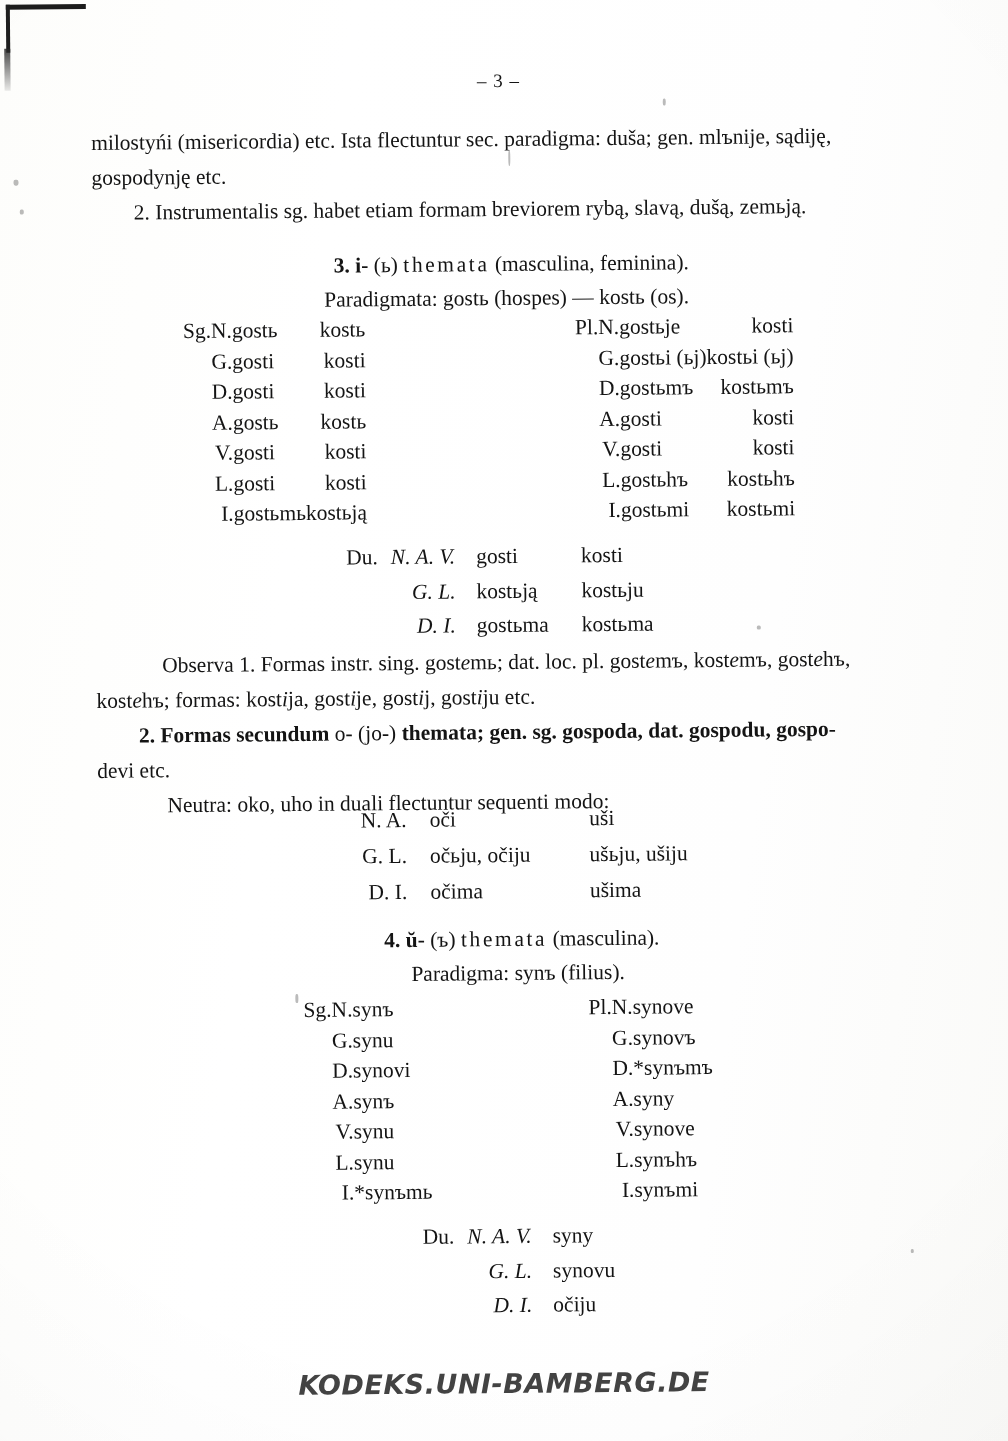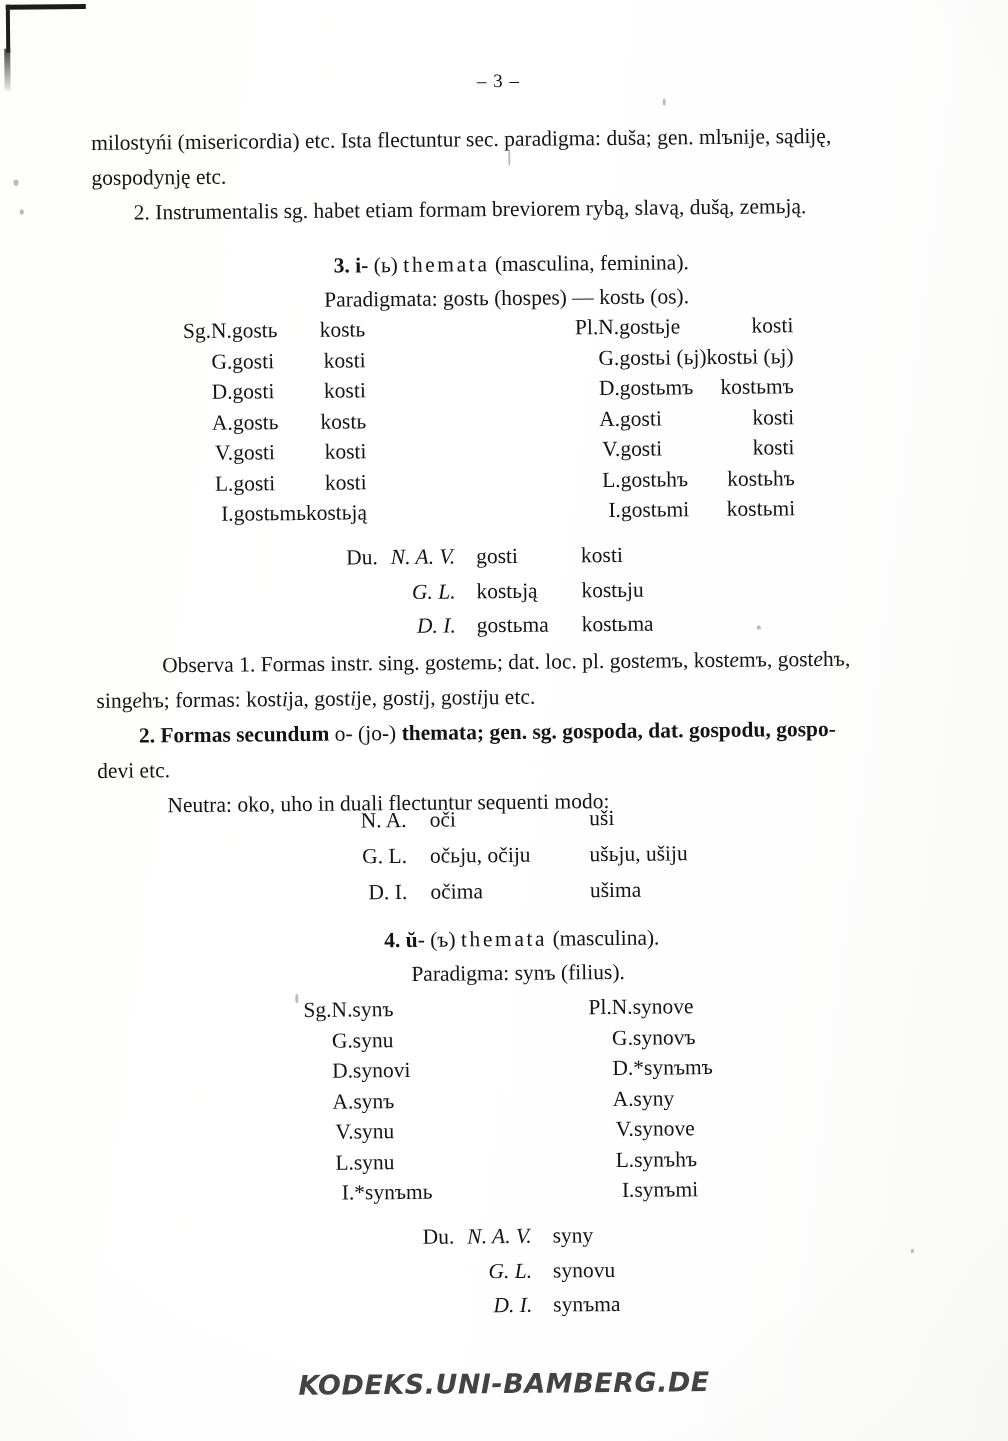--- a/index.html
+++ b/index.html
@@ -297,21 +297,21 @@
           <td class="d-case">D. I.</td>
           <td class="d-f1">gostьma</td>
           <td class="d-f2">kostьma</td>
         </tr>
       </tbody>
         </table>
     </div>
 
     <div style="position:absolute; left:96px; right:40px; top:645px; font-size:21.5px; line-height:35px;">
       <p class="p-flow" style="text-indent:66px;"><span>Observa 1. Formas instr. sing. gost</span><span class="ital">e</span><span>mь; dat. loc. pl. gost</span><span class="ital">e</span><span>mъ, kost</span><span class="ital">e</span><span>mъ, gost</span><span class="ital">e</span><span>hъ,</span></p>
-      <p class="p-flow nojust"><span>sing</span><span class="ital">e</span><span>hъ; formas: kost</span><span class="ital">i</span><span>ja, gost</span><span class="ital">i</span><span>je, gost</span><span class="ital">i</span><span>j, gost</span><span class="ital">i</span><span>ju etc.</span></p>
+      <p class="p-flow nojust"><span>kost</span><span class="ital">e</span><span>hъ; formas: kost</span><span class="ital">i</span><span>ja, gost</span><span class="ital">i</span><span>je, gost</span><span class="ital">i</span><span>j, gost</span><span class="ital">i</span><span>ju etc.</span></p>
       <p class="p-flow bold" style="text-indent:42px;"><span>2. Formas secundum</span> <span style="font-weight:normal;">o- (jo-)</span> <span>themata; gen. sg. gospoda, dat. gospodu, gospo-</span></p>
       <p class="p-flow nojust">devi etc.</p>
       <p class="p-flow nojust" style="text-indent:70px;">Neutra: oko, uho in duali flectuntur sequenti modo:</p>
     </div>
 
     <div class="neutra-table" style="left:356px; top:800px;">
       <table>
         <tbody>
             <tr>
           <td class="n-case">N. A.</td>
@@ -436,21 +436,21 @@
           <td class="d-f1">syny</td>
         </tr>
         <tr>
           <td class="d-lab"></td>
           <td class="d-case">G. L.</td>
           <td class="d-f1">synovu</td>
         </tr>
         <tr>
           <td class="d-lab"></td>
           <td class="d-case">D. I.</td>
-          <td class="d-f1">synъma</td>
+          <td class="d-f1">očiju</td>
         </tr>
       </tbody>
         </table>
     </div>
 
   </div>
 
   <div class="watermark">KODEKS.UNI-BAMBERG.DE</div>
 </div>
 

